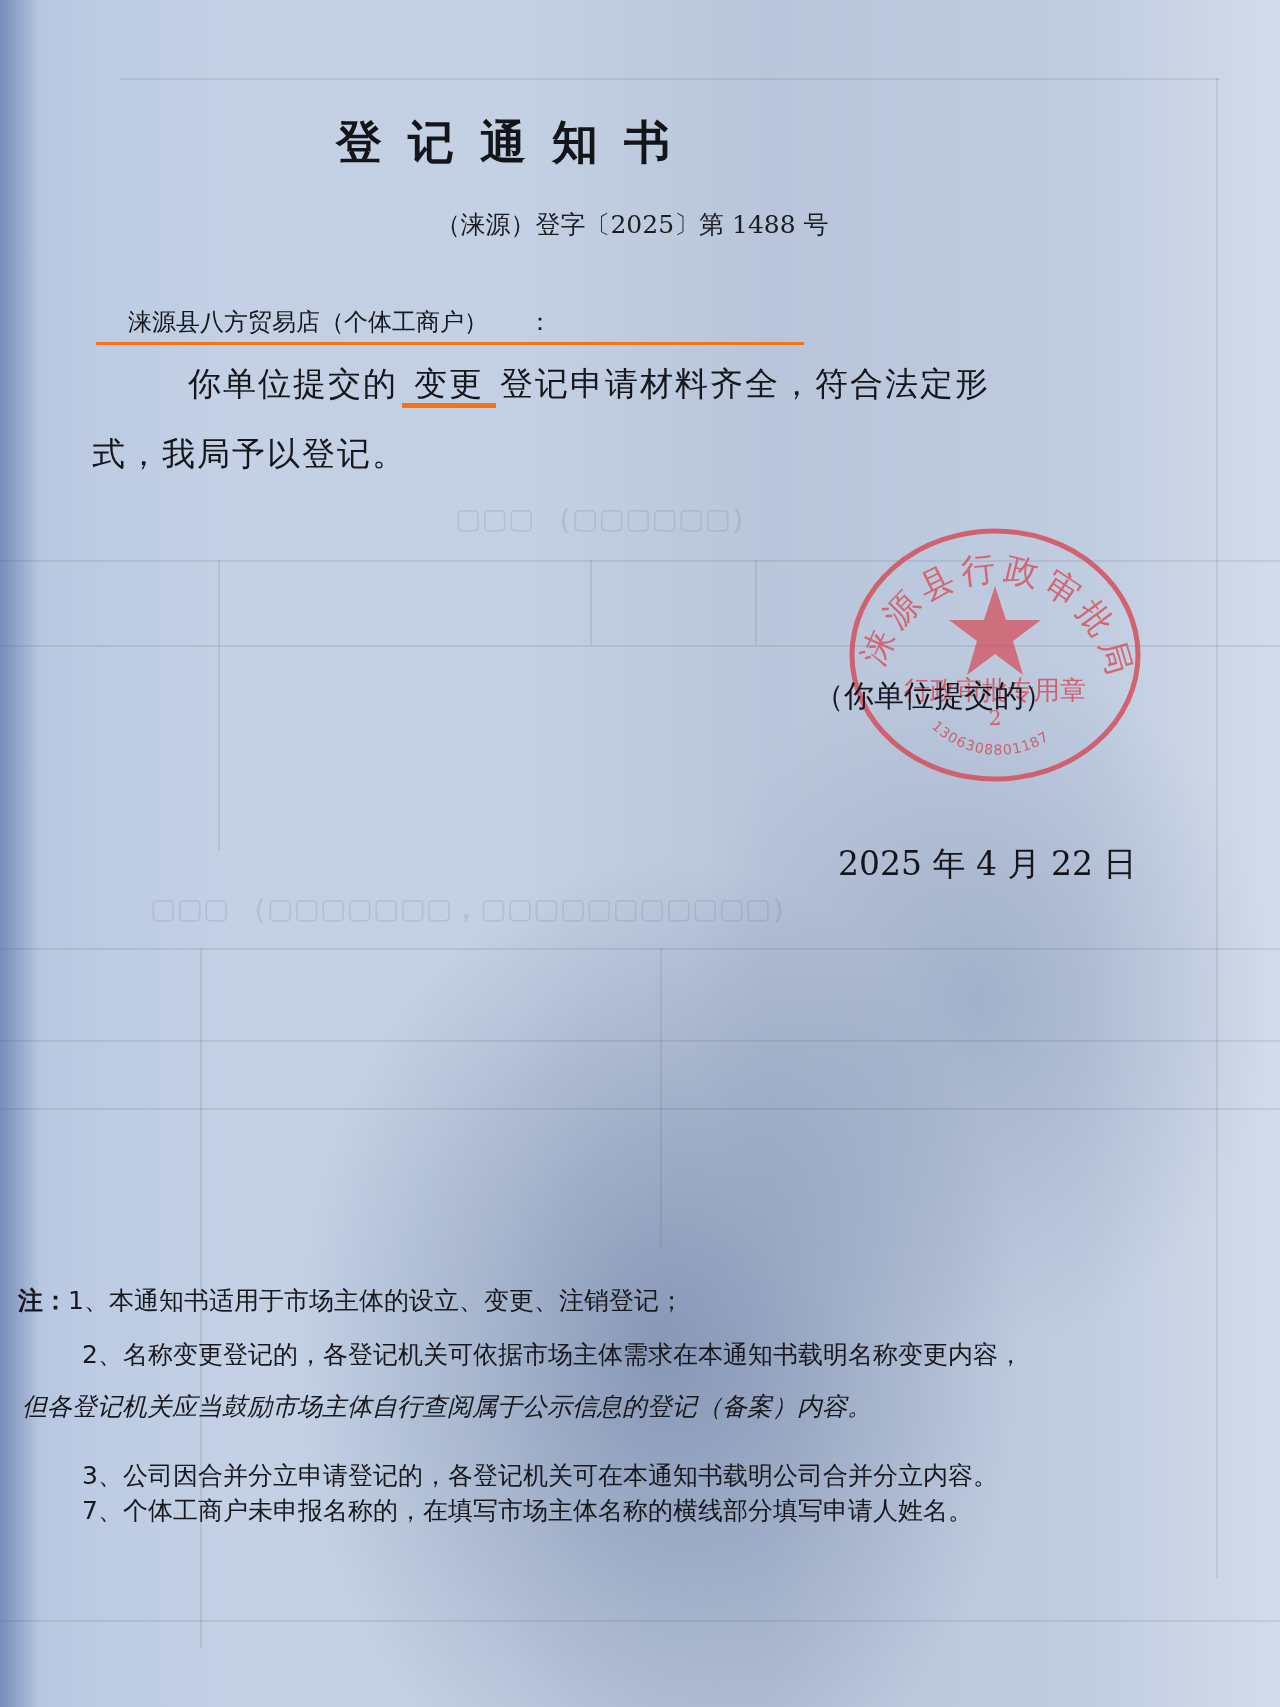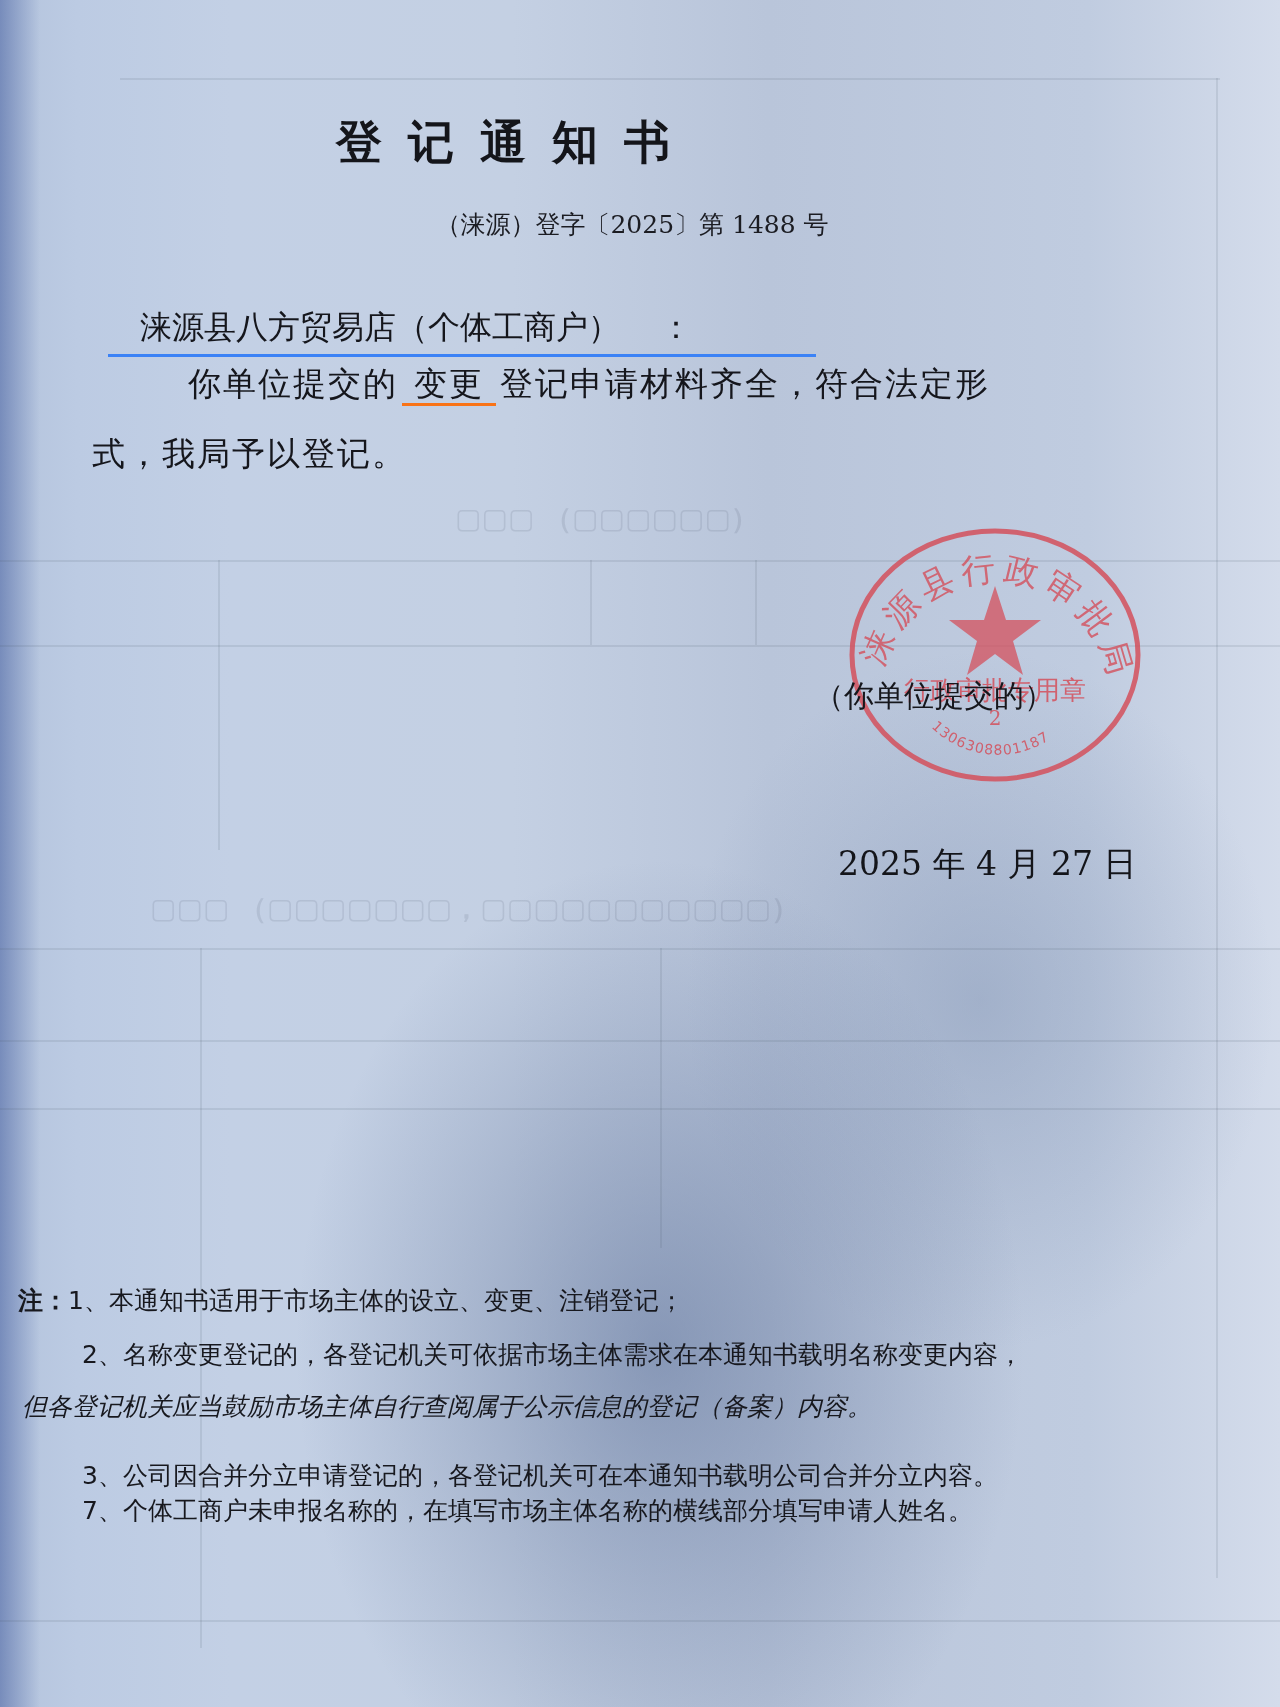--- a/index.html
+++ b/index.html
@@ -28,31 +28,31 @@
     .title {
       position: absolute; top: 112px; left: 0; width: 1032px; text-align: center;
       font-family: "DejaVu Sans", sans-serif; font-weight: bold; font-size: 46px; letter-spacing: 26px;
       color: #14151a;
     }
     .doc-number {
       position: absolute; top: 208px; left: 0; width: 1264px; text-align: center;
       font-size: 25px; color: #1b1c22;
     }
     .recipient {
-      position: absolute; top: 306px; left: 108px; width: 708px;
-      font-family: "DejaVu Sans", sans-serif; font-size: 32px;
-      border-bottom: 3px solid #3b82f6; padding-left: 32px; padding-bottom: 4px; box-sizing: border-box;
+      position: absolute; top: 306px; left: 96px; width: 708px;
+      font-family: "DejaVu Sans", sans-serif; font-size: 24px;
+      border-bottom: 3px solid #f97316; padding-left: 32px; padding-bottom: 4px; box-sizing: border-box;
     }
     .recipient .colon { margin-left: 40px; }
     .body-line1 {
       position: absolute; top: 362px; left: 188px;
       font-family: "DejaVu Sans", sans-serif; font-size: 33px; letter-spacing: 2px; white-space: nowrap;
     }
     .blank {
-      display: inline-block; border-bottom: 3px solid #f97316; padding: 0 12px; line-height: 1.15; margin: 0 4px;
+      display: inline-block; border-bottom: 5px solid #f97316; padding: 0 12px; line-height: 1.15; margin: 0 4px;
     }
     .body-line2 {
       position: absolute; top: 432px; left: 92px;
       font-family: "DejaVu Sans", sans-serif; font-size: 33px; letter-spacing: 2px;
     }
 
     .seal {
       position: absolute; left: 840px; top: 524px; width: 310px; height: 262px;
     }
     .seal-caption {
@@ -115,21 +115,21 @@
     <polygon points="155,62 166,96 201,96 173,117 183,151 155,130 127,151 137,117 109,96 144,96" fill="#d4505c" opacity="0.75"></polygon>
     <text x="155" y="175" text-anchor="middle" font-family="DejaVu Sans, sans-serif" font-size="26" fill="#d4505c" opacity="0.85">行政审批专用章</text>
     <text x="155" y="201" text-anchor="middle" font-family="DejaVu Serif, serif" font-size="20" fill="#d4505c" opacity="0.85">2</text>
     <text font-family="DejaVu Sans, sans-serif" font-size="14" fill="#d4505c" opacity="0.85" letter-spacing="1">
       <textPath href="#sealCodeArc" startOffset="3%">1306308801187</textPath>
     </text>
   </svg>
 </div>
 <div class="seal-caption">（你单位提交的）</div>
 
-<div class="date">2025 年 4 月 27 日</div>
+<div class="date">2025 年 4 月 22 日</div>
 
 <div class="notes">
   <div class="note" style="top:0;left:0;">
     <b>注：</b><span>1、本通知书适用于市场主体的设立、变更、注销登记；</span>
   </div>
   <div class="note" style="top:54px;left:64px;">2、名称变更登记的，各登记机关可依据市场主体需求在本通知书载明名称变更内容，</div>
   <div class="note" style="top:106px;left:4px;font-style:italic;">但各登记机关应当鼓励市场主体自行查阅属于公示信息的登记（备案）内容。</div>
   <div class="note" style="top:158px;left:64px;margin-top:17px;">3、公司因合并分立申请登记的，各登记机关可在本通知书载明公司合并分立内容。</div>
   <div class="note" style="top:210px;left:64px;">7、个体工商户未申报名称的，在填写市场主体名称的横线部分填写申请人姓名。</div>
 </div>

